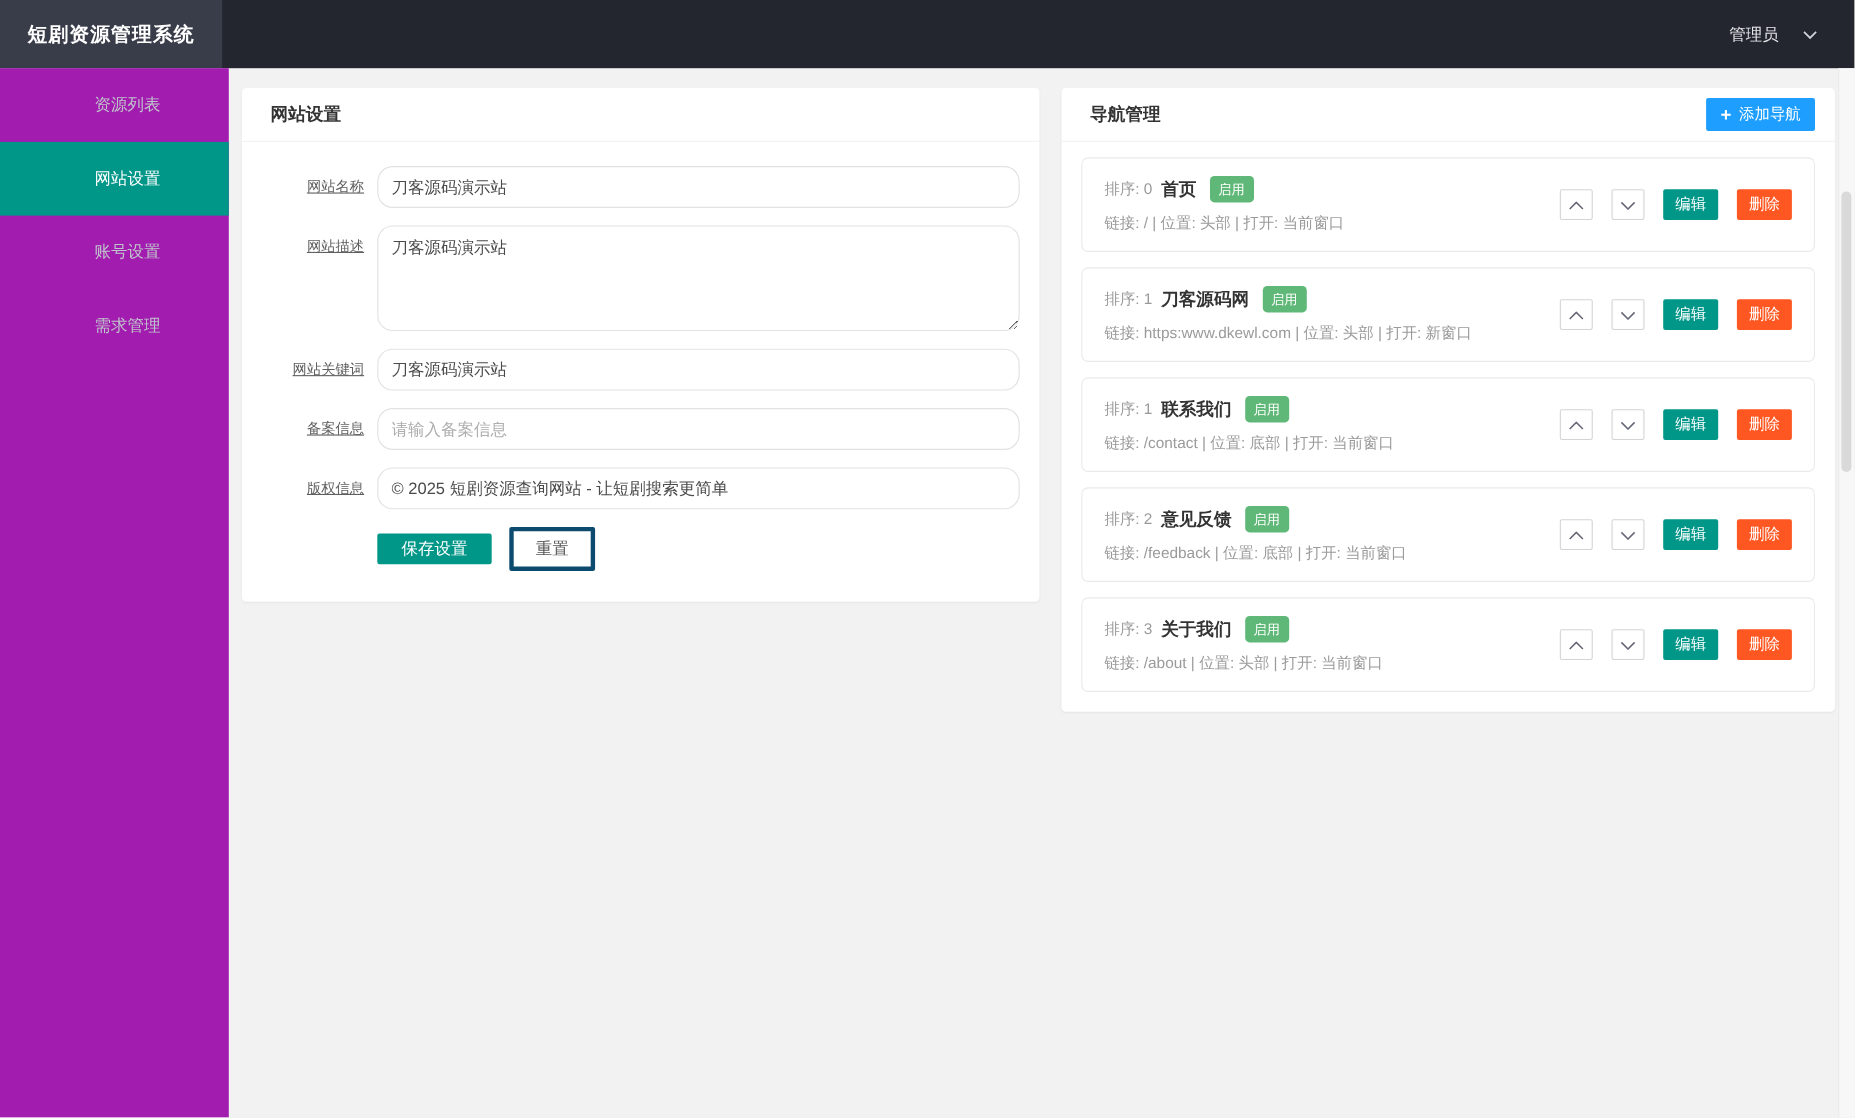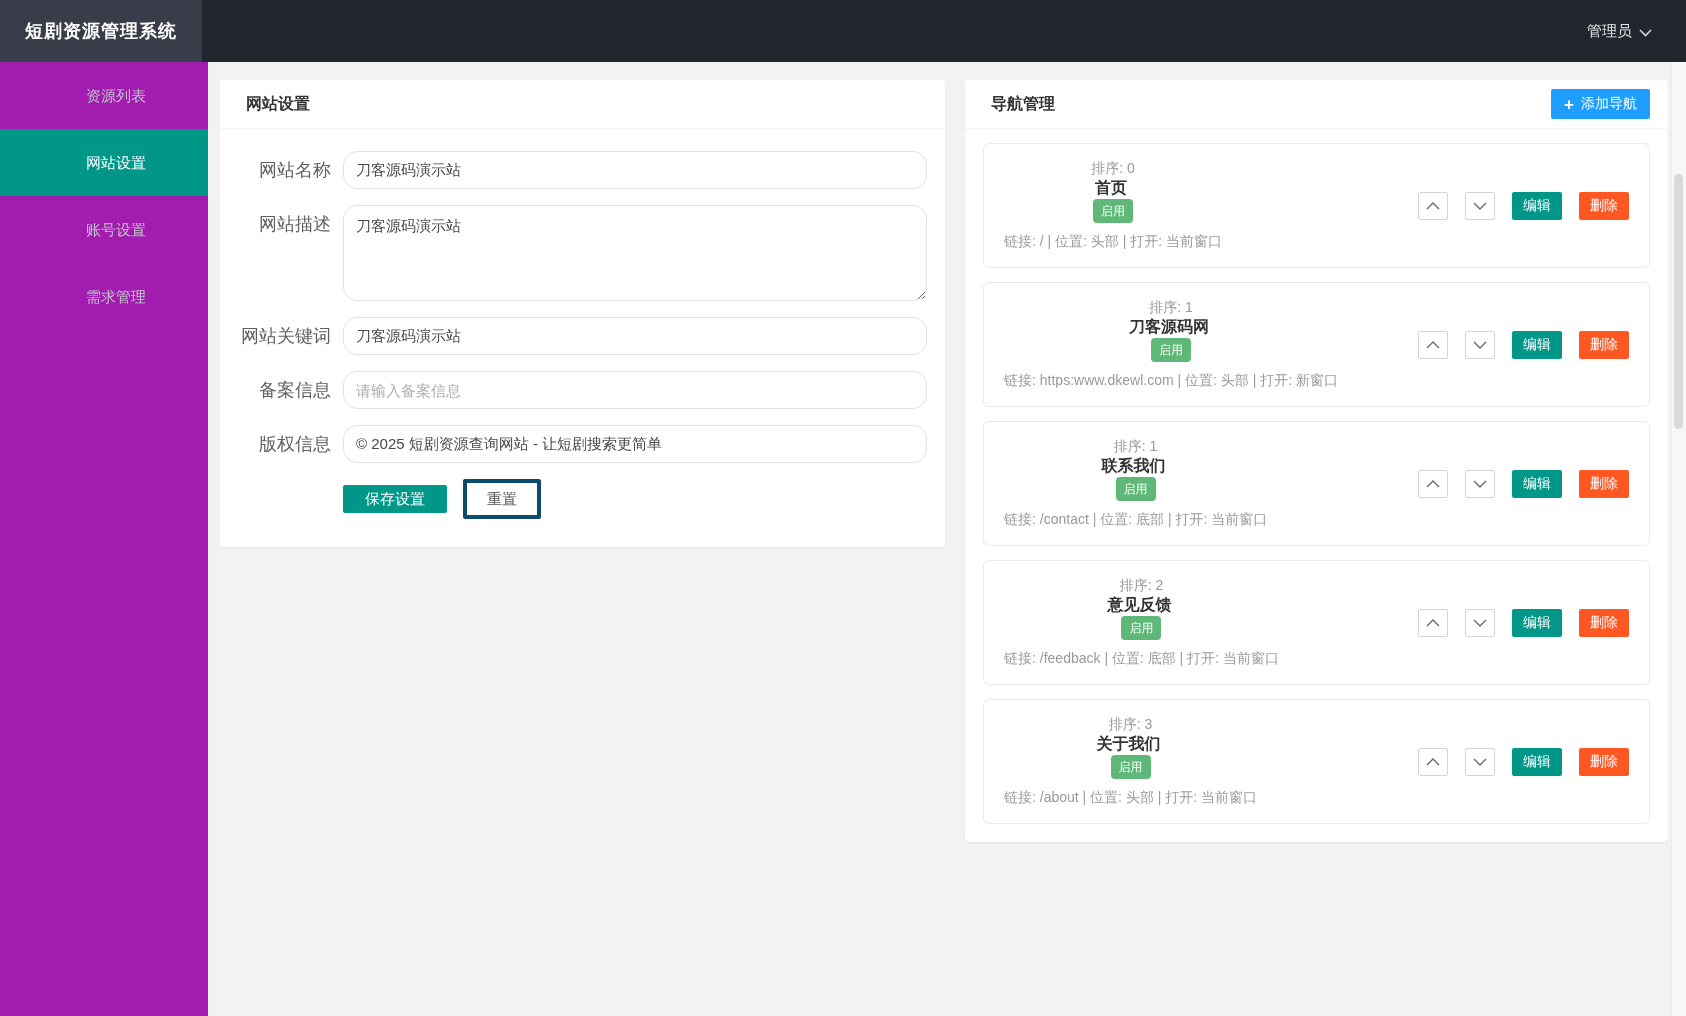--- a/index.html
+++ b/index.html
@@ -15,21 +15,21 @@
   .topbar {
     position:absolute; top:0; left:0; right:0; height:62px;
     background:#23262E; display:flex; align-items:stretch;
   }
   .brand {
     width:202px; background:#393D49; color:#ffffff;
     font-size:18px; font-weight:bold; letter-spacing:1px;
     display:flex; align-items:center; justify-content:center;
   }
   .topbar-user {
-    margin-left:auto; display:flex; align-items:center; gap:7px;
+    margin-left:auto; display:flex; align-items:center; gap:22px;
     padding-right:34px; color:#e3e5e9; font-size:15px; cursor:pointer;
   }
   
   .sidebar {
     position:absolute; top:62px; left:0; bottom:0; width:208px;
     background:#a21caf;
     text-align:center;
   }
   .menu-item {
     height:67px; line-height:67px; padding-left:24px;
@@ -49,21 +49,21 @@
     height:49px; display:flex; align-items:center; justify-content:space-between;
     padding:0 18px 0 26px; border-bottom:1px solid #f2f2f2;
   }
   .panel-title { font-size:16px; font-weight:bold; color:#333; }
   
   .panel-settings { width:725px; }
   .settings-body { padding:22px 18px 28px 18px; }
   .form-row { display:flex; margin-bottom:16px; }
   .form-label {
     width:105px; flex-shrink:0; text-align:right; padding-right:12px;
-    font-size:18px; color:#5f5f5f; line-height:38px;
+    font-size:13px; color:#5f5f5f; line-height:38px;text-decoration:underline;
   }
   .txt {
     flex:1; height:38px; border:1px solid #e2e2e2; border-radius:14px;
     padding:0 12px; font-size:15px; color:#4a4a4a; background:#fff; outline:none;
     font-family:"Liberation Sans","DejaVu Sans",sans-serif;
   }
   .txt::placeholder { color:#aeaeae; }
   textarea.txt { height:96px; padding:9px 12px; resize:vertical; line-height:1.45; }
   .form-buttons { margin-left:105px; margin-top:2px; display:flex; align-items:center; }
   .btn { border:none; cursor:pointer; border-radius:2px; font-size:15px;
@@ -79,21 +79,21 @@
   }
   .plus-glyph { font-size:17px; font-weight:bold; line-height:1; }
   .nav-body { padding:14px 18px 18px 18px; }
   .nav-hint { color:#999; font-size:14px; margin:6px 0 17px 2px; }
   .nav-card {
     border:1px solid #eaeaea; border-radius:6px; background:#fff;
     padding:16px 20px; margin-bottom:14px; cursor:move;
     display:flex; justify-content:space-between; align-items:center;
   }
   .nav-card:last-child { margin-bottom:0; }
-  .nav-line1 { display:flex; align-items:center;flex-direction:column; }
+  .nav-line1 { display:flex; align-items:center; }
   .nav-sort { color:#999; font-size:14px; }
   .nav-name { color:#333; font-size:16px; font-weight:bold; margin:0 12px 0 8px; }
   .badge-on {
     background:#5FB878; color:#fff; font-size:12px; padding:6px 8px;
     border-radius:4px; line-height:1;
   }
   .nav-line2 { color:#9a9a9a; font-size:14px; margin-top:10px; }
   .nav-actions { display:flex; gap:17px; flex-shrink:0; }
   .btn-arrow {
     width:30px; height:28px; background:#fff; border:1px solid #d4d4d4;

